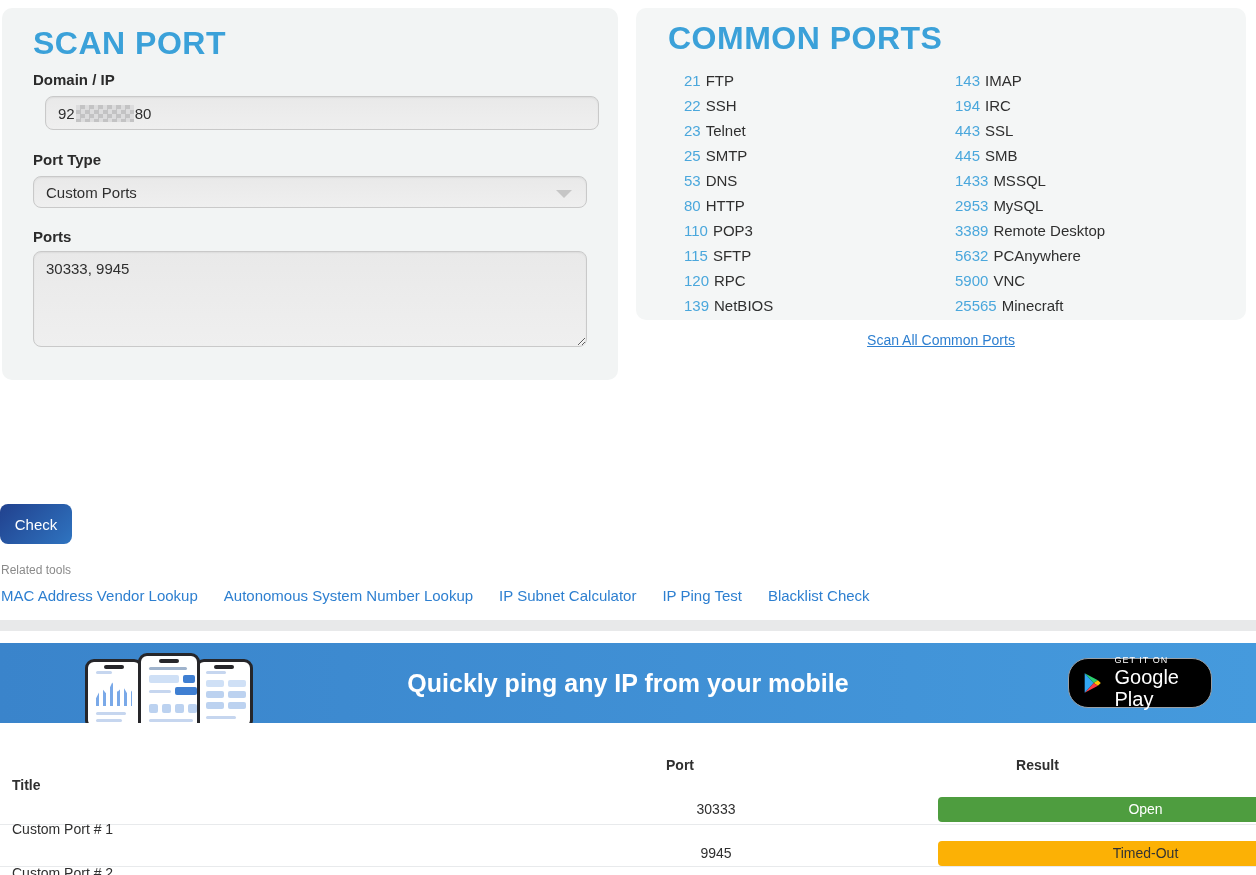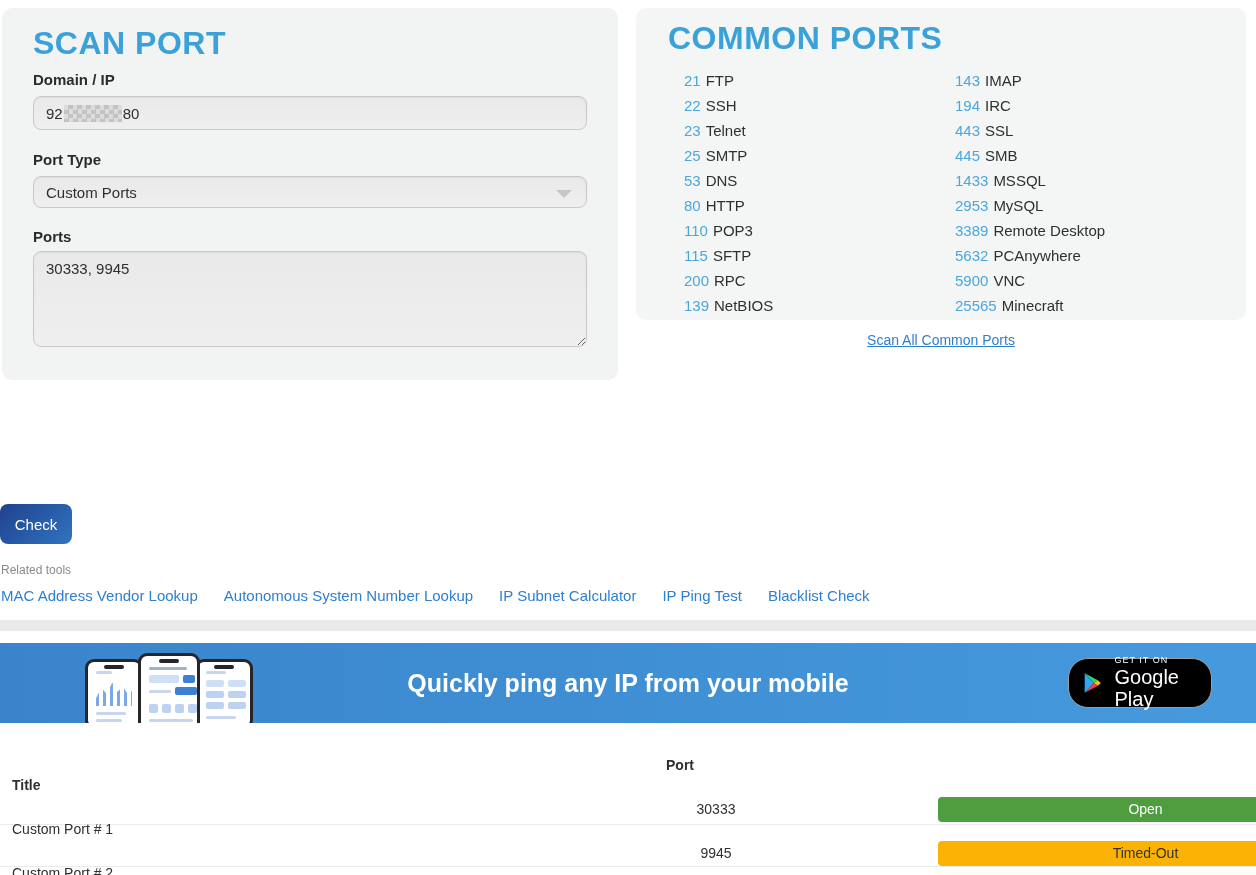--- a/index.html
+++ b/index.html
@@ -18,21 +18,21 @@
 
   .field-label { position:absolute; left:31px; font-size:15px; font-weight:bold; color:#2b2b2b; }
 
   .fake-input, .fake-select, .ports-textarea {
     position:absolute; left:31px; width:554px;
     background:linear-gradient(#e9e9e9,#efefef);
     border:1px solid #c9c9c9; border-radius:8px;
     box-shadow: inset 0 1px 2px rgba(0,0,0,.06);
     font-size:15px; color:#2f2f2f;
   }
-  .fake-input { top:88px; height:34px; display:flex; align-items:center; padding:0 12px; }
+  .fake-input { top:88px; height:34px; display:flex; align-items:center; padding:0 12px;margin-left:12px; }
   .redacted { display:inline-block; width:58px; height:17px; margin:0 1px;
     background:repeating-conic-gradient(#c3c3c4 0% 25%, #dcdcdd 0% 50%) 0 0/9px 9px; }
   .fake-select { top:168px; height:32px; display:flex; align-items:center; padding:0 12px; cursor:default; }
   .caret { position:absolute; right:14px; top:13px; width:0; height:0;
     border-left:8px solid transparent; border-right:8px solid transparent; border-top:8px solid #c6c6c6; }
   .ports-textarea { top:243px; height:96px; padding:8px 12px; resize:both;
     font-family:"Liberation Sans", sans-serif; }
 
   
   .port-col { position:absolute; top:60px; display:flex; flex-direction:column; }
@@ -143,21 +143,21 @@
         </div>
       <div class="port-item">
           <span class="port-num">110</span>
           <span class="port-name">POP3</span>
         </div>
       <div class="port-item">
           <span class="port-num">115</span>
           <span class="port-name">SFTP</span>
         </div>
       <div class="port-item">
-          <span class="port-num">200</span>
+          <span class="port-num">120</span>
           <span class="port-name">RPC</span>
         </div>
       <div class="port-item">
           <span class="port-num">139</span>
           <span class="port-name">NetBIOS</span>
         </div>
     </div>
     <div class="port-col c2">
       <div class="port-item">
           <span class="port-num">143</span>
@@ -265,20 +265,21 @@
         <span class="gplay-large">Google Play</span>
       </div>
     </div>
   </div>
 
   <div class="results">
     <div class="trow thead">
       <div class="cell-title">Title</div>
       <div class="cell-port">Port</div>
       <div></div>
+      <div class="cell-result">Result</div>
     </div>
     <div class="trow tbody-row">
       <div class="cell-title">Custom Port # 1</div>
       <div class="cell-port">30333</div>
       <div></div>
       <div class="cell-result">
           <span class="badge" style="background: rgb(78, 157, 63); color: rgb(255, 255, 255);">Open</span>
         </div>
     </div>
     <div class="trow tbody-row">

